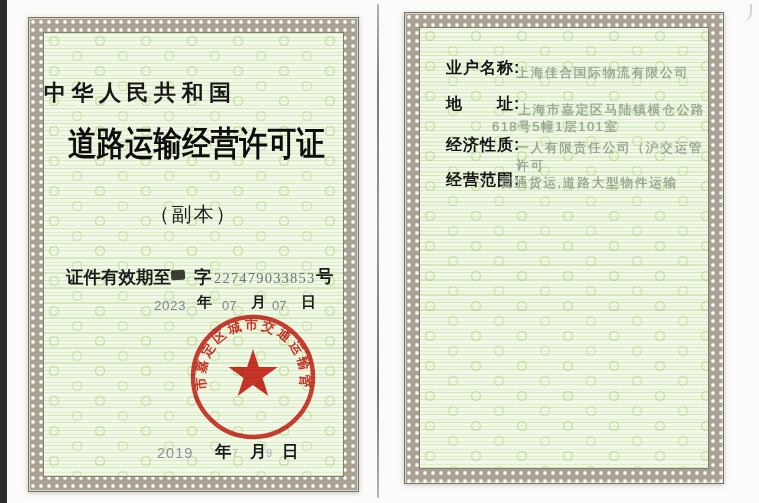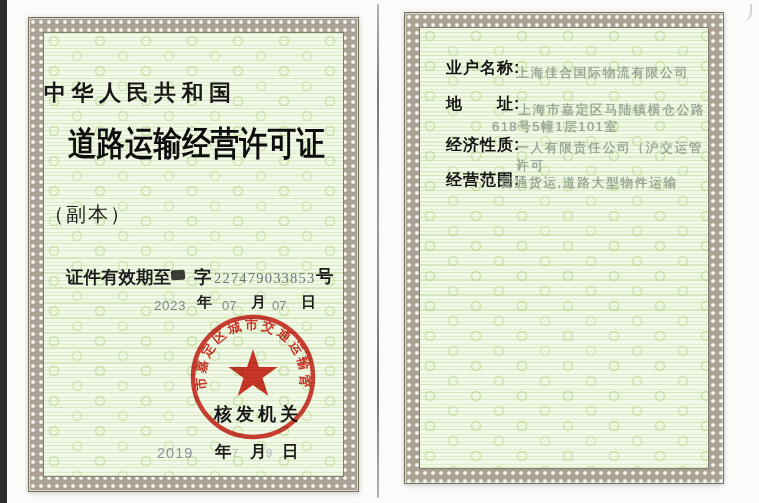--- a/index.html
+++ b/index.html
@@ -39,21 +39,21 @@
   }
   .abs{position:absolute;white-space:nowrap;}
 
   
   .country{left:0;right:0;top:45px;
     font-family:"Liberation Serif","DejaVu Serif",serif;
     font-size:22px;letter-spacing:5.5px;font-weight:600;color:#171717;}
   .main-title{left:0;right:0;top:88px;text-align:center;
     font-size:34px;font-weight:800;letter-spacing:0px;color:#0d0d0d;
     transform:scaleX(.84);transform-origin:50% 50%;}
-  .copy-type{left:0;right:0;top:168px;text-align:left;
+  .copy-type{left:0;right:0;top:168px;text-align:center;
     font-family:"Liberation Serif","DejaVu Serif",serif;
     font-size:20px;letter-spacing:2px;color:#202020;}
   .lic-prefix{left:22px;top:232px;font-size:17.5px;font-weight:700;}
   .lic-smudge{left:127px;top:237px;width:14px;height:10px;background:#23221f;opacity:.88;
     border-radius:2px;transform:rotate(-4deg);}
   .lic-zi{left:150px;top:232px;font-size:17.5px;font-weight:700;}
   .lic-number{left:170px;top:237px;font-size:14.5px;letter-spacing:1.2px;color:#66737b;
     font-family:"Liberation Serif","DejaVu Serif",serif;}
   .lic-hao{left:272px;top:231px;font-size:17.5px;font-weight:700;}
   .val-label{left:19px;top:261px;font-size:14.5px;font-weight:700;}
@@ -100,21 +100,20 @@
     <div class="abs lic-number">227479033853</div>
     <div class="abs lic-hao">号</div>
 
     <div class="abs val-year">2023</div>
     <div class="abs val-yu">年</div>
     <div class="abs val-month">07</div>
     <div class="abs val-mu">月</div>
     <div class="abs val-day">07</div>
     <div class="abs val-du">日</div>
 
-    <div class="abs issuer">核发机关</div>
 
     <svg class="abs stamp" viewBox="0 0 132 132">
       <defs>
         <path id="arcTop" d="M 20.1 80 A 48 48 0 1 1 111.9 80" fill="none"></path>
       </defs>
       <circle cx="66" cy="66" r="60" fill="none" stroke="#d2241a" stroke-width="4.5" opacity=".95"></circle>
       <polygon fill="#d2241a" points="66,38 71.9,55.9 90.7,56.0 75.5,67.1 81.3,85.0 66,74 50.7,85.0 56.5,67.1 41.3,56.0 60.1,55.9"></polygon>
       <text fill="#d2241a" font-size="13" letter-spacing="3" font-family="Liberation Sans, DejaVu Sans, sans-serif" font-weight="600">
         <textPath href="#arcTop" startOffset="50%" text-anchor="middle">上海市嘉定区城市交通运输管理所</textPath>
       </text>

